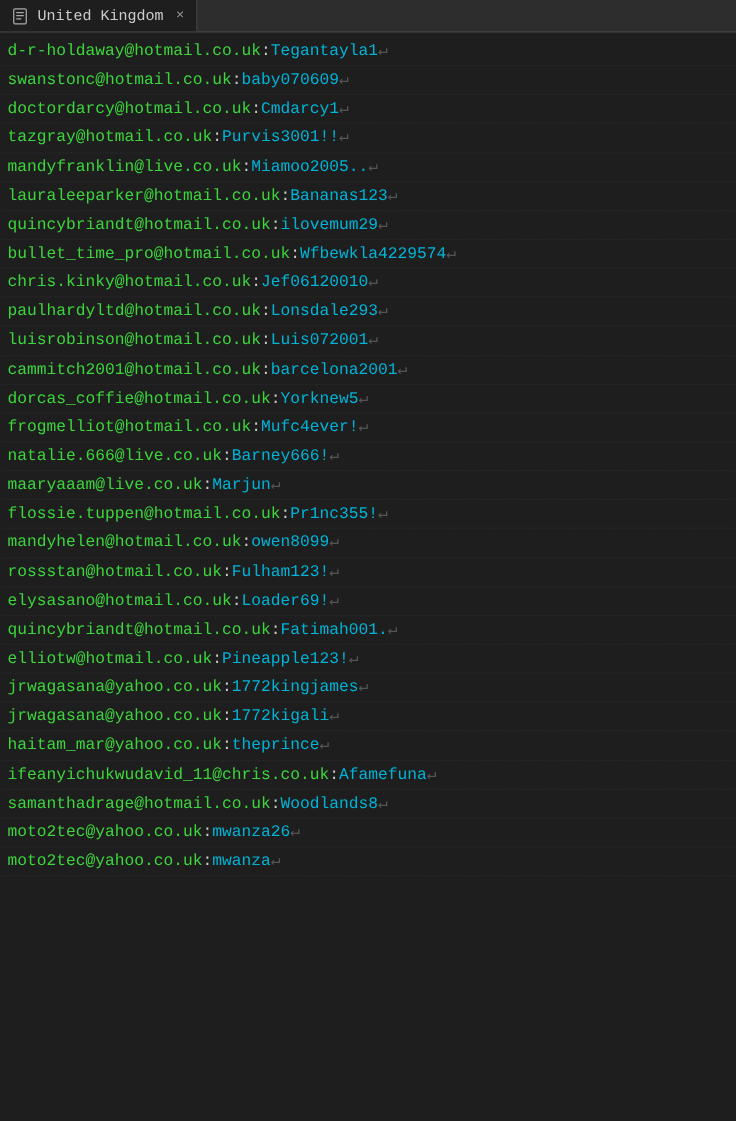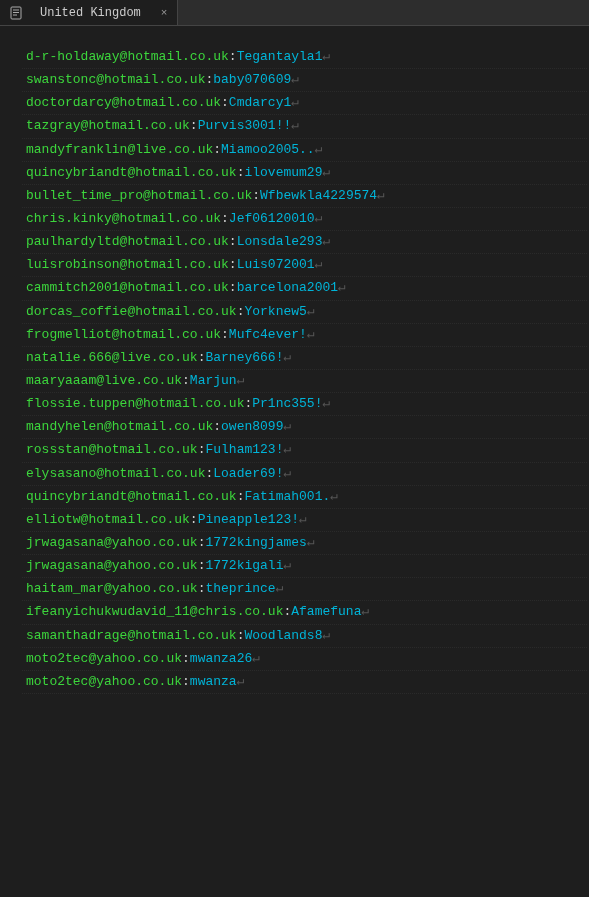--- a/index.html
+++ b/index.html
@@ -28,41 +28,40 @@
 
     .tab {
       display: flex;
       align-items: center;
       height: 100%;
       padding: 0 10px;
       background-color: #1e1e1e;
       color: #ccc;
       font-size: 12px;
       border-right: 1px solid #444;
-      gap: 16px;
+      gap: 6px;
       cursor: pointer;
       justify-content: space-between;
     }
 
     .tab-icon {
       width: 14px;
       height: 14px;
     }
 
     .tab-close {
       font-size: 11px;
       color: #999;
       cursor: pointer;
       margin-left: 4px;
     }
 
     
     .content {
-      padding: 20px 2px;
-      margin-left: 20px;
+      padding: 4px 2px;
     }
 
     .line {
       display: block;
       padding: 1px 4px;
       line-height: 1.55;
       white-space: nowrap;
       border-bottom: 1px dotted #2a2a2a;
     }
 
@@ -97,20 +96,21 @@
     <span class="tab-close">×</span>
   </div>
 </div>
 
 <div class="content">
 <div class="line"><span class="email">d-r-holdaway@hotmail.co.uk</span><span class="separator">:</span><span class="password">Tegantayla1</span><span class="newline-symbol">↵</span></div>
     <div class="line"><span class="email">swanstonc@hotmail.co.uk</span><span class="separator">:</span><span class="password">baby070609</span><span class="newline-symbol">↵</span></div>
     <div class="line"><span class="email">doctordarcy@hotmail.co.uk</span><span class="separator">:</span><span class="password">Cmdarcy1</span><span class="newline-symbol">↵</span></div>
     <div class="line"><span class="email">tazgray@hotmail.co.uk</span><span class="separator">:</span><span class="password">Purvis3001!!</span><span class="newline-symbol">↵</span></div>
     <div class="line"><span class="email">mandyfranklin@live.co.uk</span><span class="separator">:</span><span class="password">Miamoo2005..</span><span class="newline-symbol">↵</span></div>
+    <div class="line"><span class="email">lauraleeparker@hotmail.co.uk</span><span class="separator">:</span><span class="password">Bananas123</span><span class="newline-symbol">↵</span></div>
     <div class="line"><span class="email">quincybriandt@hotmail.co.uk</span><span class="separator">:</span><span class="password">ilovemum29</span><span class="newline-symbol">↵</span></div>
     <div class="line"><span class="email">bullet_time_pro@hotmail.co.uk</span><span class="separator">:</span><span class="password">Wfbewkla4229574</span><span class="newline-symbol">↵</span></div>
     <div class="line"><span class="email">chris.kinky@hotmail.co.uk</span><span class="separator">:</span><span class="password">Jef06120010</span><span class="newline-symbol">↵</span></div>
     <div class="line"><span class="email">paulhardyltd@hotmail.co.uk</span><span class="separator">:</span><span class="password">Lonsdale293</span><span class="newline-symbol">↵</span></div>
     <div class="line"><span class="email">luisrobinson@hotmail.co.uk</span><span class="separator">:</span><span class="password">Luis072001</span><span class="newline-symbol">↵</span></div>
     <div class="line"><span class="email">cammitch2001@hotmail.co.uk</span><span class="separator">:</span><span class="password">barcelona2001</span><span class="newline-symbol">↵</span></div>
     <div class="line"><span class="email">dorcas_coffie@hotmail.co.uk</span><span class="separator">:</span><span class="password">Yorknew5</span><span class="newline-symbol">↵</span></div>
     <div class="line"><span class="email">frogmelliot@hotmail.co.uk</span><span class="separator">:</span><span class="password">Mufc4ever!</span><span class="newline-symbol">↵</span></div>
     <div class="line"><span class="email">natalie.666@live.co.uk</span><span class="separator">:</span><span class="password">Barney666!</span><span class="newline-symbol">↵</span></div>
     <div class="line"><span class="email">maaryaaam@live.co.uk</span><span class="separator">:</span><span class="password">Marjun</span><span class="newline-symbol">↵</span></div>

